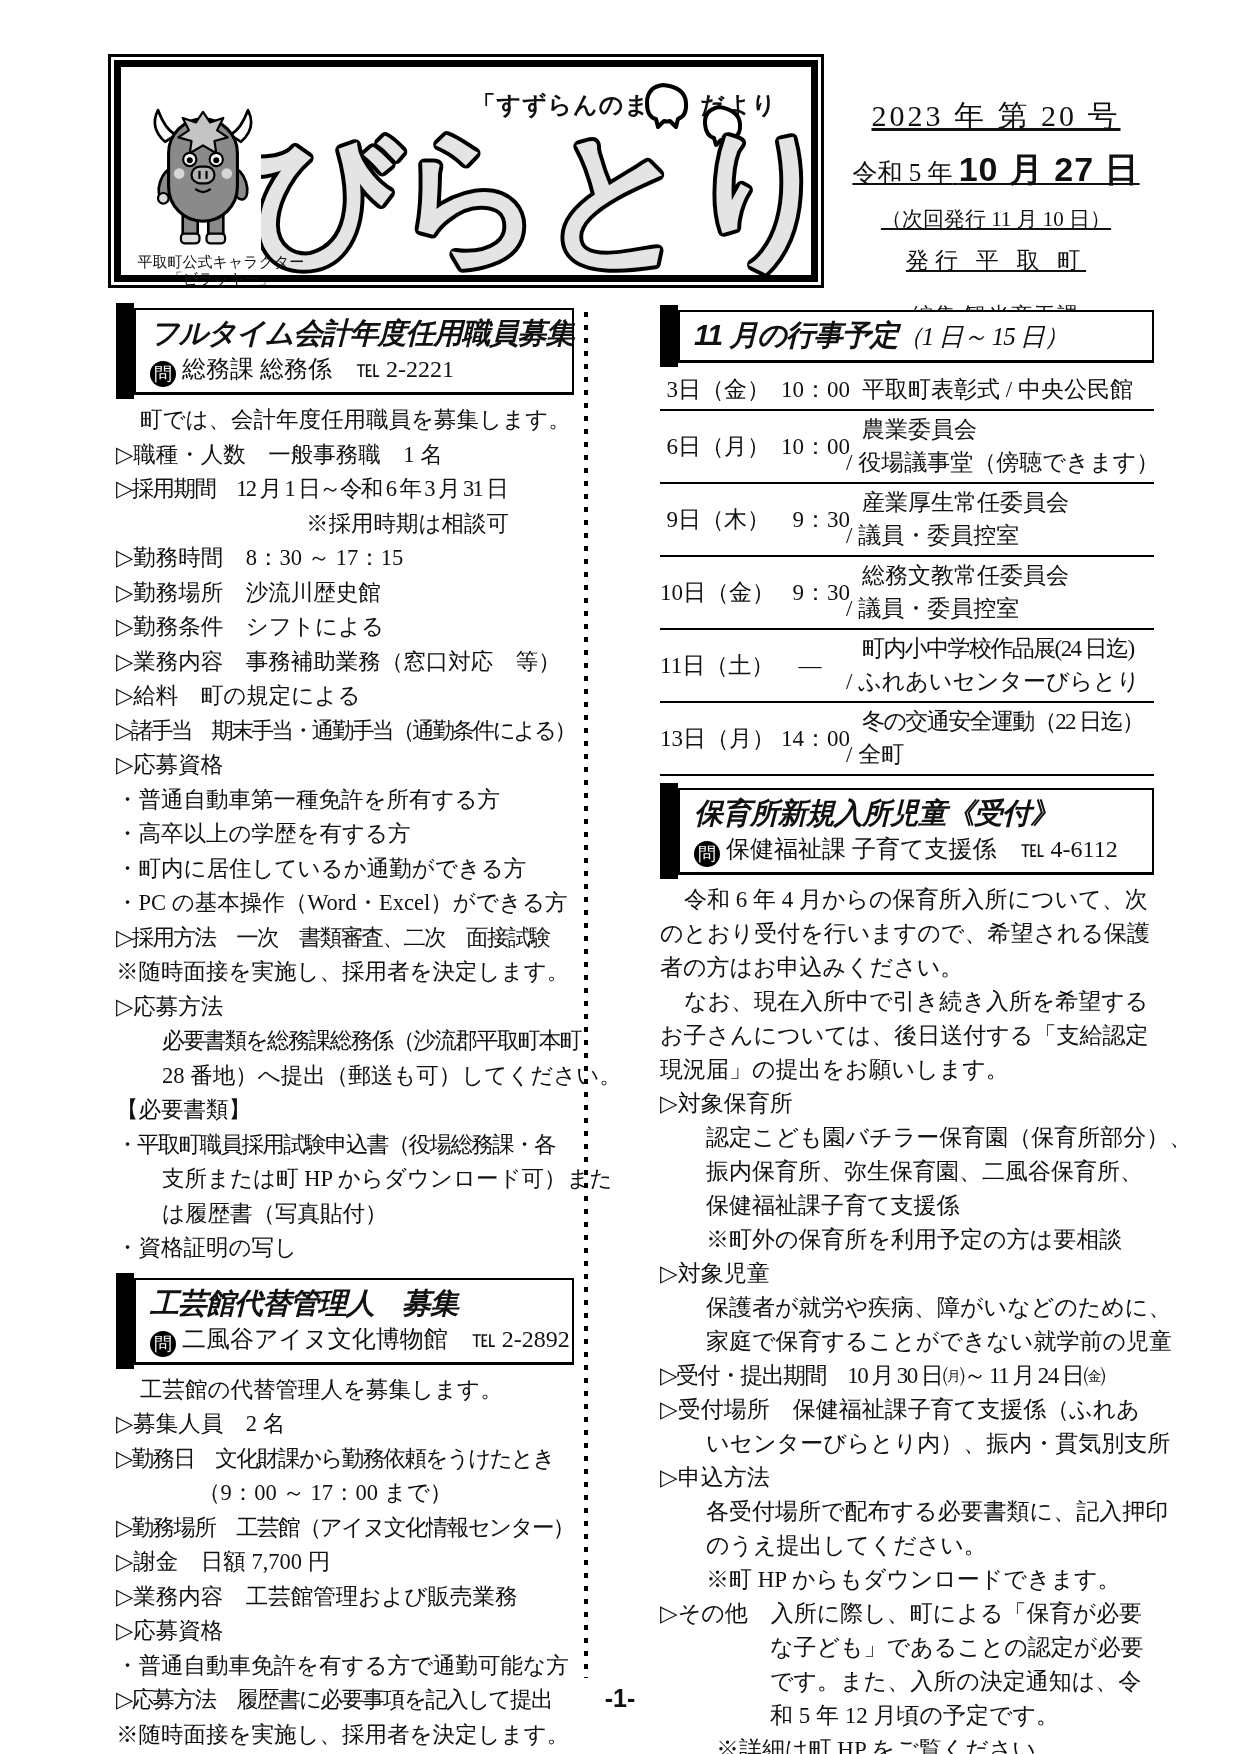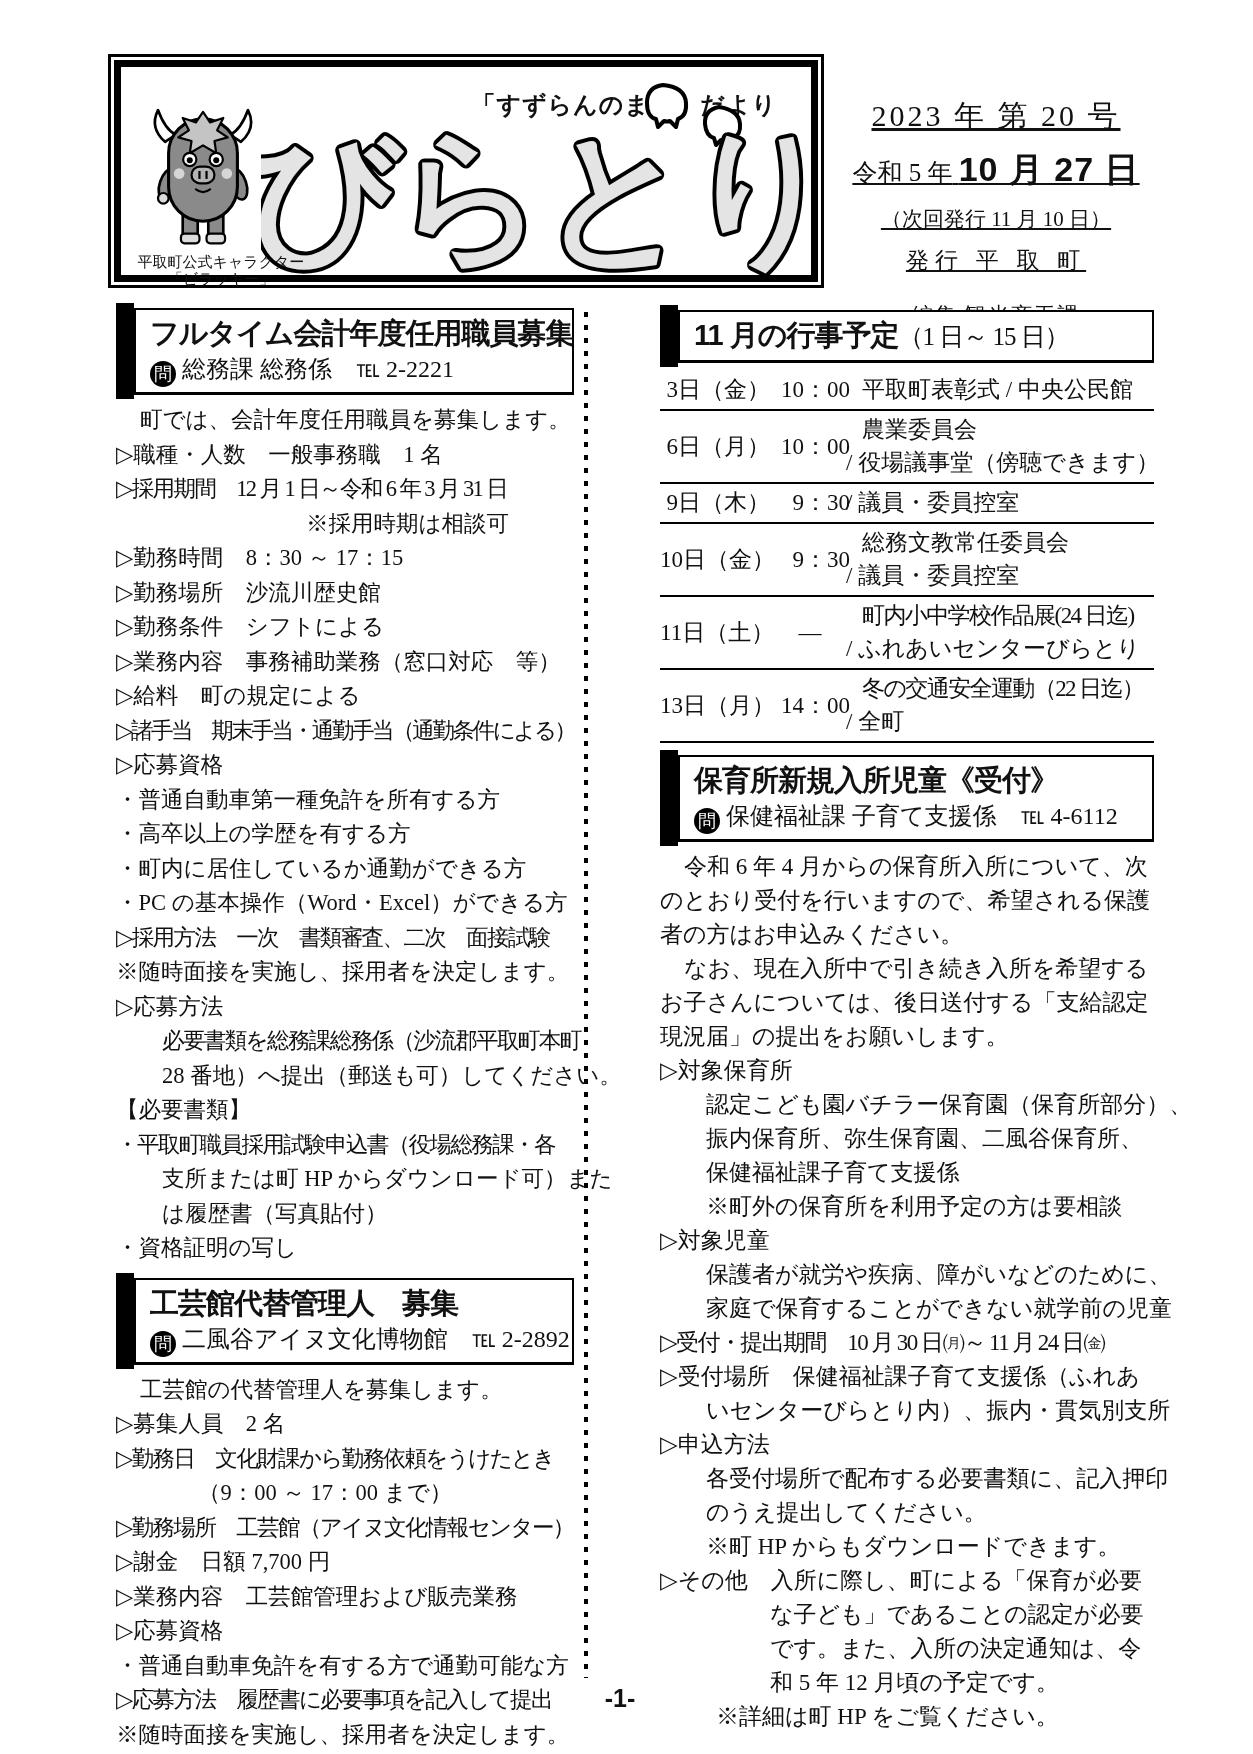--- a/index.html
+++ b/index.html
@@ -52,21 +52,21 @@
   
   .sec-head {
     position:relative; border:2px solid #000; border-bottom-width:3px;
     margin-left:18px; padding:5px 6px 5px 14px; background:#fff;
   }
   .sec-head::before {
     content:""; position:absolute; left:-20px; top:-7px; bottom:-7px; width:18px; background:#000;
   }
   .sec-title {
     font-family:"Liberation Sans","DejaVu Sans",sans-serif; font-weight:bold;
-    font-size:29px; line-height:36px; letter-spacing:-1px; white-space:nowrap;
+    font-size:29px; line-height:36px; letter-spacing:-1px; white-space:nowrap;font-style:italic;
   }
   .sec-title .suffix { font-family:"Liberation Serif","DejaVu Serif",serif; font-weight:normal; font-size:25px; }
   .sec-contact { font-size:24px; line-height:32px; margin-top:2px; white-space:nowrap; }
   .q-badge {
     display:inline-block; width:26px; height:26px; border-radius:50%;
     background:#000; color:#fff; text-align:center; line-height:26px;
     font-family:"Liberation Sans","DejaVu Sans",sans-serif; font-size:18px;
     vertical-align:-3px; margin-right:6px;
   }
   .tel { letter-spacing:0; }
@@ -252,20 +252,21 @@
         <span class="s-time">10：00</span>
         <span class="s-text">
           <span class="s-event">農業委員会</span>
           <span class="s-loc">/ 役場議事堂（傍聴できます）</span>
         </span>
       </div>
       <div class="sched-row">
         <span class="s-date">9日（木）</span>
         <span class="s-time">9：30</span>
         <span class="s-text">
+          <span class="s-event">産業厚生常任委員会</span>
           <span class="s-loc">/ 議員・委員控室</span>
         </span>
       </div>
       <div class="sched-row">
         <span class="s-date">10日（金）</span>
         <span class="s-time">9：30</span>
         <span class="s-text">
           <span class="s-event">総務文教常任委員会</span>
           <span class="s-loc">/ 議員・委員控室</span>
         </span>

